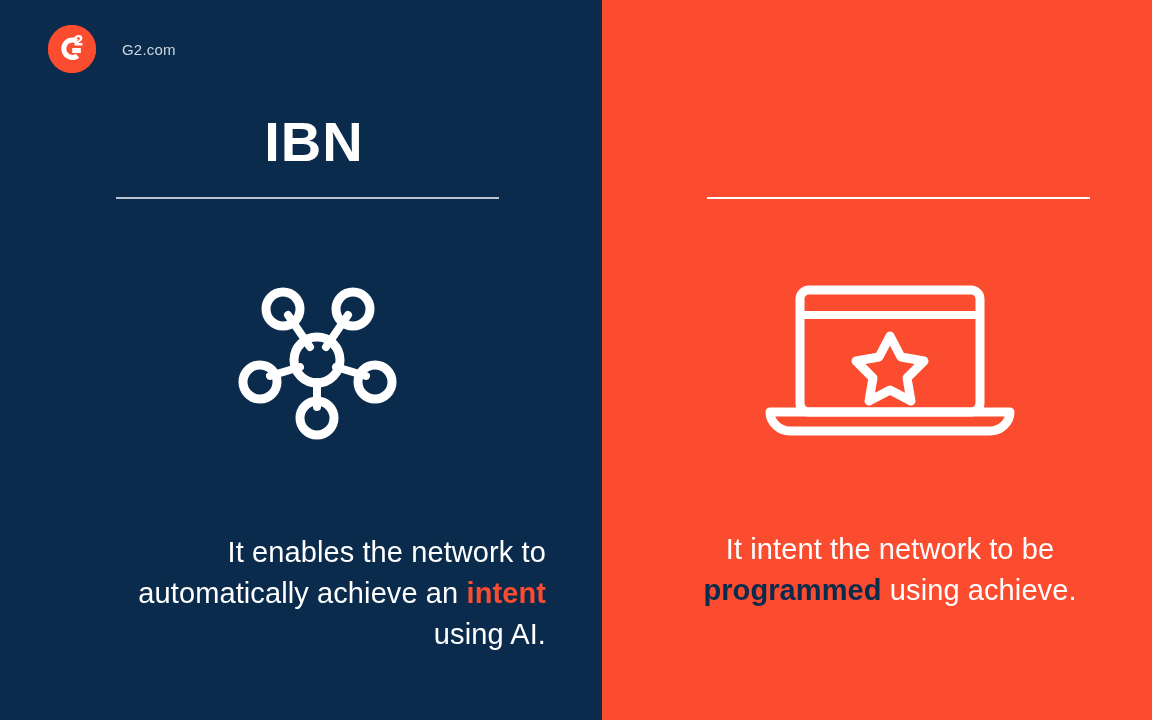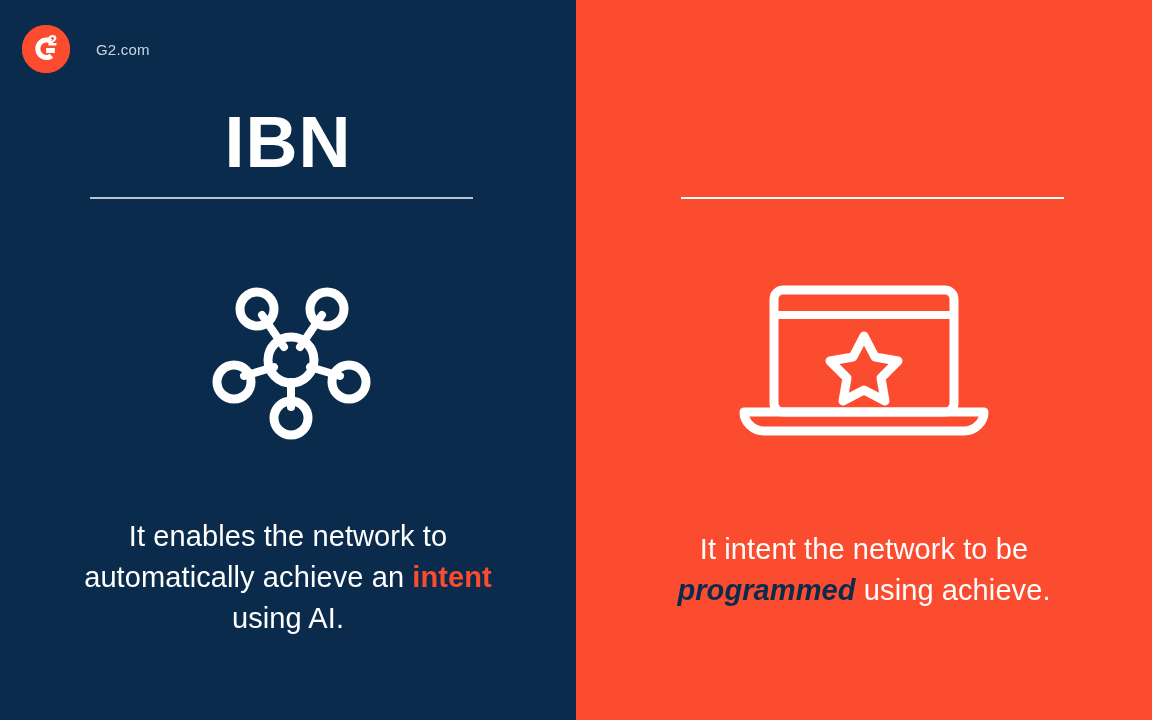--- a/index.html
+++ b/index.html
@@ -13,20 +13,21 @@
   body {
     font-family: "Liberation Sans", sans-serif;
     background: #0b2b4d;
   }
 
   .infographic {
     position: relative;
     width: 1152px;
     height: 720px;
     display: flex;
+    padding-left: 26px;
   }
 
   
   .panel {
     position: relative;
     width: 576px;
     height: 720px;
     flex: 0 0 576px;
   }
   .panel--ibn { background: #0b2b4d; }
@@ -58,21 +59,21 @@
   }
 
   
   .panel-heading {
     position: absolute;
     top: 110px;
     left: 0;
     width: 100%;
     text-align: center;
     color: #ffffff;
-    font-size: 72px;
+    font-size: 56px;
     font-weight: bold;
     letter-spacing: 1px;
     line-height: 64px;
   }
 
   .panel-rule {
     position: absolute;
     top: 197px;
     height: 2px;
     background: #ffffff;
@@ -99,31 +100,30 @@
     position: absolute;
     left: 0;
     width: 100%;
     padding: 0 56px;
     text-align: center;
     color: #ffffff;
     font-size: 29px;
     line-height: 41px;
     letter-spacing: 0.1px;
   }
-  .panel--ibn .panel-caption { top: 516px; }
+  .panel--ibn .panel-caption { top: 532px; text-align: right; }
   .panel--sdn .panel-caption { top: 529px; }
 
   .hl-intent {
     font-weight: bold;
     color: #fb4c2f;
   }
   .hl-programmed {
     font-weight: bold;
     color: #0b2b4d;
-    font-style: italic;
   }
 </style>
 </head>
 <body>
 
 <div class="infographic">
 
   <section class="panel panel--ibn">
 
     <div class="brand">

